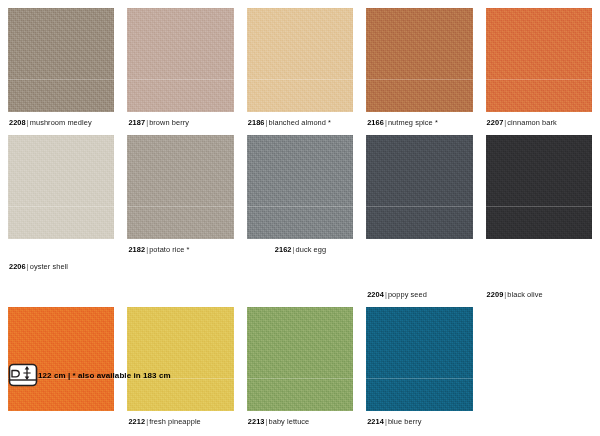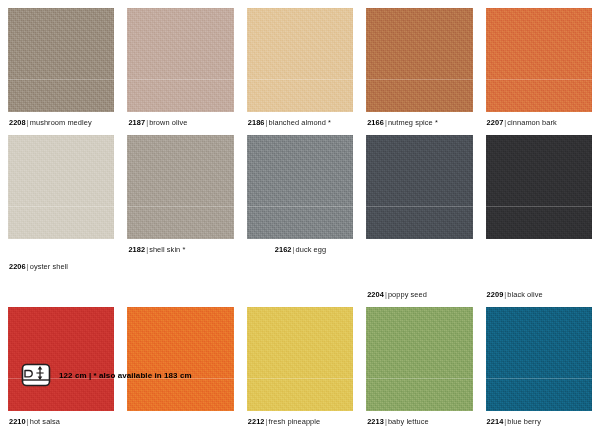--- a/index.html
+++ b/index.html
@@ -88,25 +88,24 @@
     padding: 0 1px;
   }
   .label .nm {
     font-weight: normal;
     color: #1a1a1a;
   }
 
   
   .footer {
     position: absolute;
-    left: 21px;
+    left: 8px;
     bottom: 8px;
     display: flex;
     align-items: center;
-    gap: 8px;
   }
   .roll-icon {
     width: 30px;
     height: 26px;
     flex: none;
     display: block;
   }
   .footer-text {
     font-size: 8px;
     font-weight: bold;
@@ -127,21 +126,21 @@
           <div class="tex"></div>
           <div class="seam"></div>
         </div>
         <div class="label"><span class="code">2208</span><span class="sep">|</span><span class="nm">mushroom medley</span><span class="nm"></span></div>
       </div>
       <div class="cell" style="margin-bottom: 7px;">
         <div class="chip" style="background-color: rgb(195, 171, 159);">
           <div class="tex"></div>
           <div class="seam"></div>
         </div>
-        <div class="label"><span class="code">2187</span><span class="sep">|</span><span class="nm">brown olive</span><span class="nm"></span></div>
+        <div class="label"><span class="code">2187</span><span class="sep">|</span><span class="nm">brown berry</span><span class="nm"></span></div>
       </div>
       <div class="cell" style="margin-bottom: 7px;">
         <div class="chip" style="background-color: rgb(227, 198, 155);">
           <div class="tex"></div>
           <div class="seam"></div>
         </div>
         <div class="label"><span class="code">2186</span><span class="sep">|</span><span class="nm">blanched almond</span><span class="nm"> *</span></div>
       </div>
       <div class="cell" style="margin-bottom: 7px;">
         <div class="chip" style="background-color: rgb(181, 115, 74);">
@@ -162,21 +161,21 @@
           <div class="tex"></div>
           <div class="seam"></div>
         </div>
         <div class="label"><span class="code">2206</span><span class="sep">|</span><span class="nm">oyster shell</span><span class="nm"></span></div>
       </div>
       <div class="cell" style="margin-bottom: 7px;">
         <div class="chip" style="background-color: rgb(168, 160, 150);">
           <div class="tex"></div>
           <div class="seam"></div>
         </div>
-        <div class="label"><span class="code">2182</span><span class="sep">|</span><span class="nm">shell skin</span><span class="nm"> *</span></div>
+        <div class="label"><span class="code">2182</span><span class="sep">|</span><span class="nm">potato rice</span><span class="nm"> *</span></div>
       </div>
       <div class="cell" style=" text-align: center;">
         <div class="chip" style="background-color: rgb(127, 132, 135);">
           <div class="tex"></div>
           <div class="seam"></div>
         </div>
         <div class="label"><span class="code">2162</span><span class="sep">|</span><span class="nm">duck egg</span><span class="nm"></span></div>
       </div>
       <div class="cell" style="margin-bottom: 7px; justify-content: space-between;">
         <div class="chip" style="background-color: rgb(75, 80, 87);">
@@ -184,27 +183,20 @@
           <div class="seam"></div>
         </div>
         <div class="label"><span class="code">2204</span><span class="sep">|</span><span class="nm">poppy seed</span><span class="nm"></span></div>
       </div>
       <div class="cell" style="margin-bottom: 7px; gap: 45px;">
         <div class="chip" style="background-color: rgb(49, 49, 52);">
           <div class="tex"></div>
           <div class="seam"></div>
         </div>
         <div class="label"><span class="code">2209</span><span class="sep">|</span><span class="nm">black olive</span><span class="nm"></span></div>
-      </div>
-      <div class="cell">
-        <div class="chip" style="background-color: rgb(201, 52, 47);">
-          <div class="tex"></div>
-          <div class="seam"></div>
-        </div>
-        <div class="label"><span class="code">2210</span><span class="sep">|</span><span class="nm">hot salsa</span><span class="nm"></span></div>
       </div>
       <div class="cell">
         <div class="chip" style="background-color: rgb(232, 113, 42);">
           <div class="tex"></div>
           <div class="seam"></div>
         </div>
       </div>
       <div class="cell">
         <div class="chip" style="background-color: rgb(224, 197, 87);">
           <div class="tex"></div>

